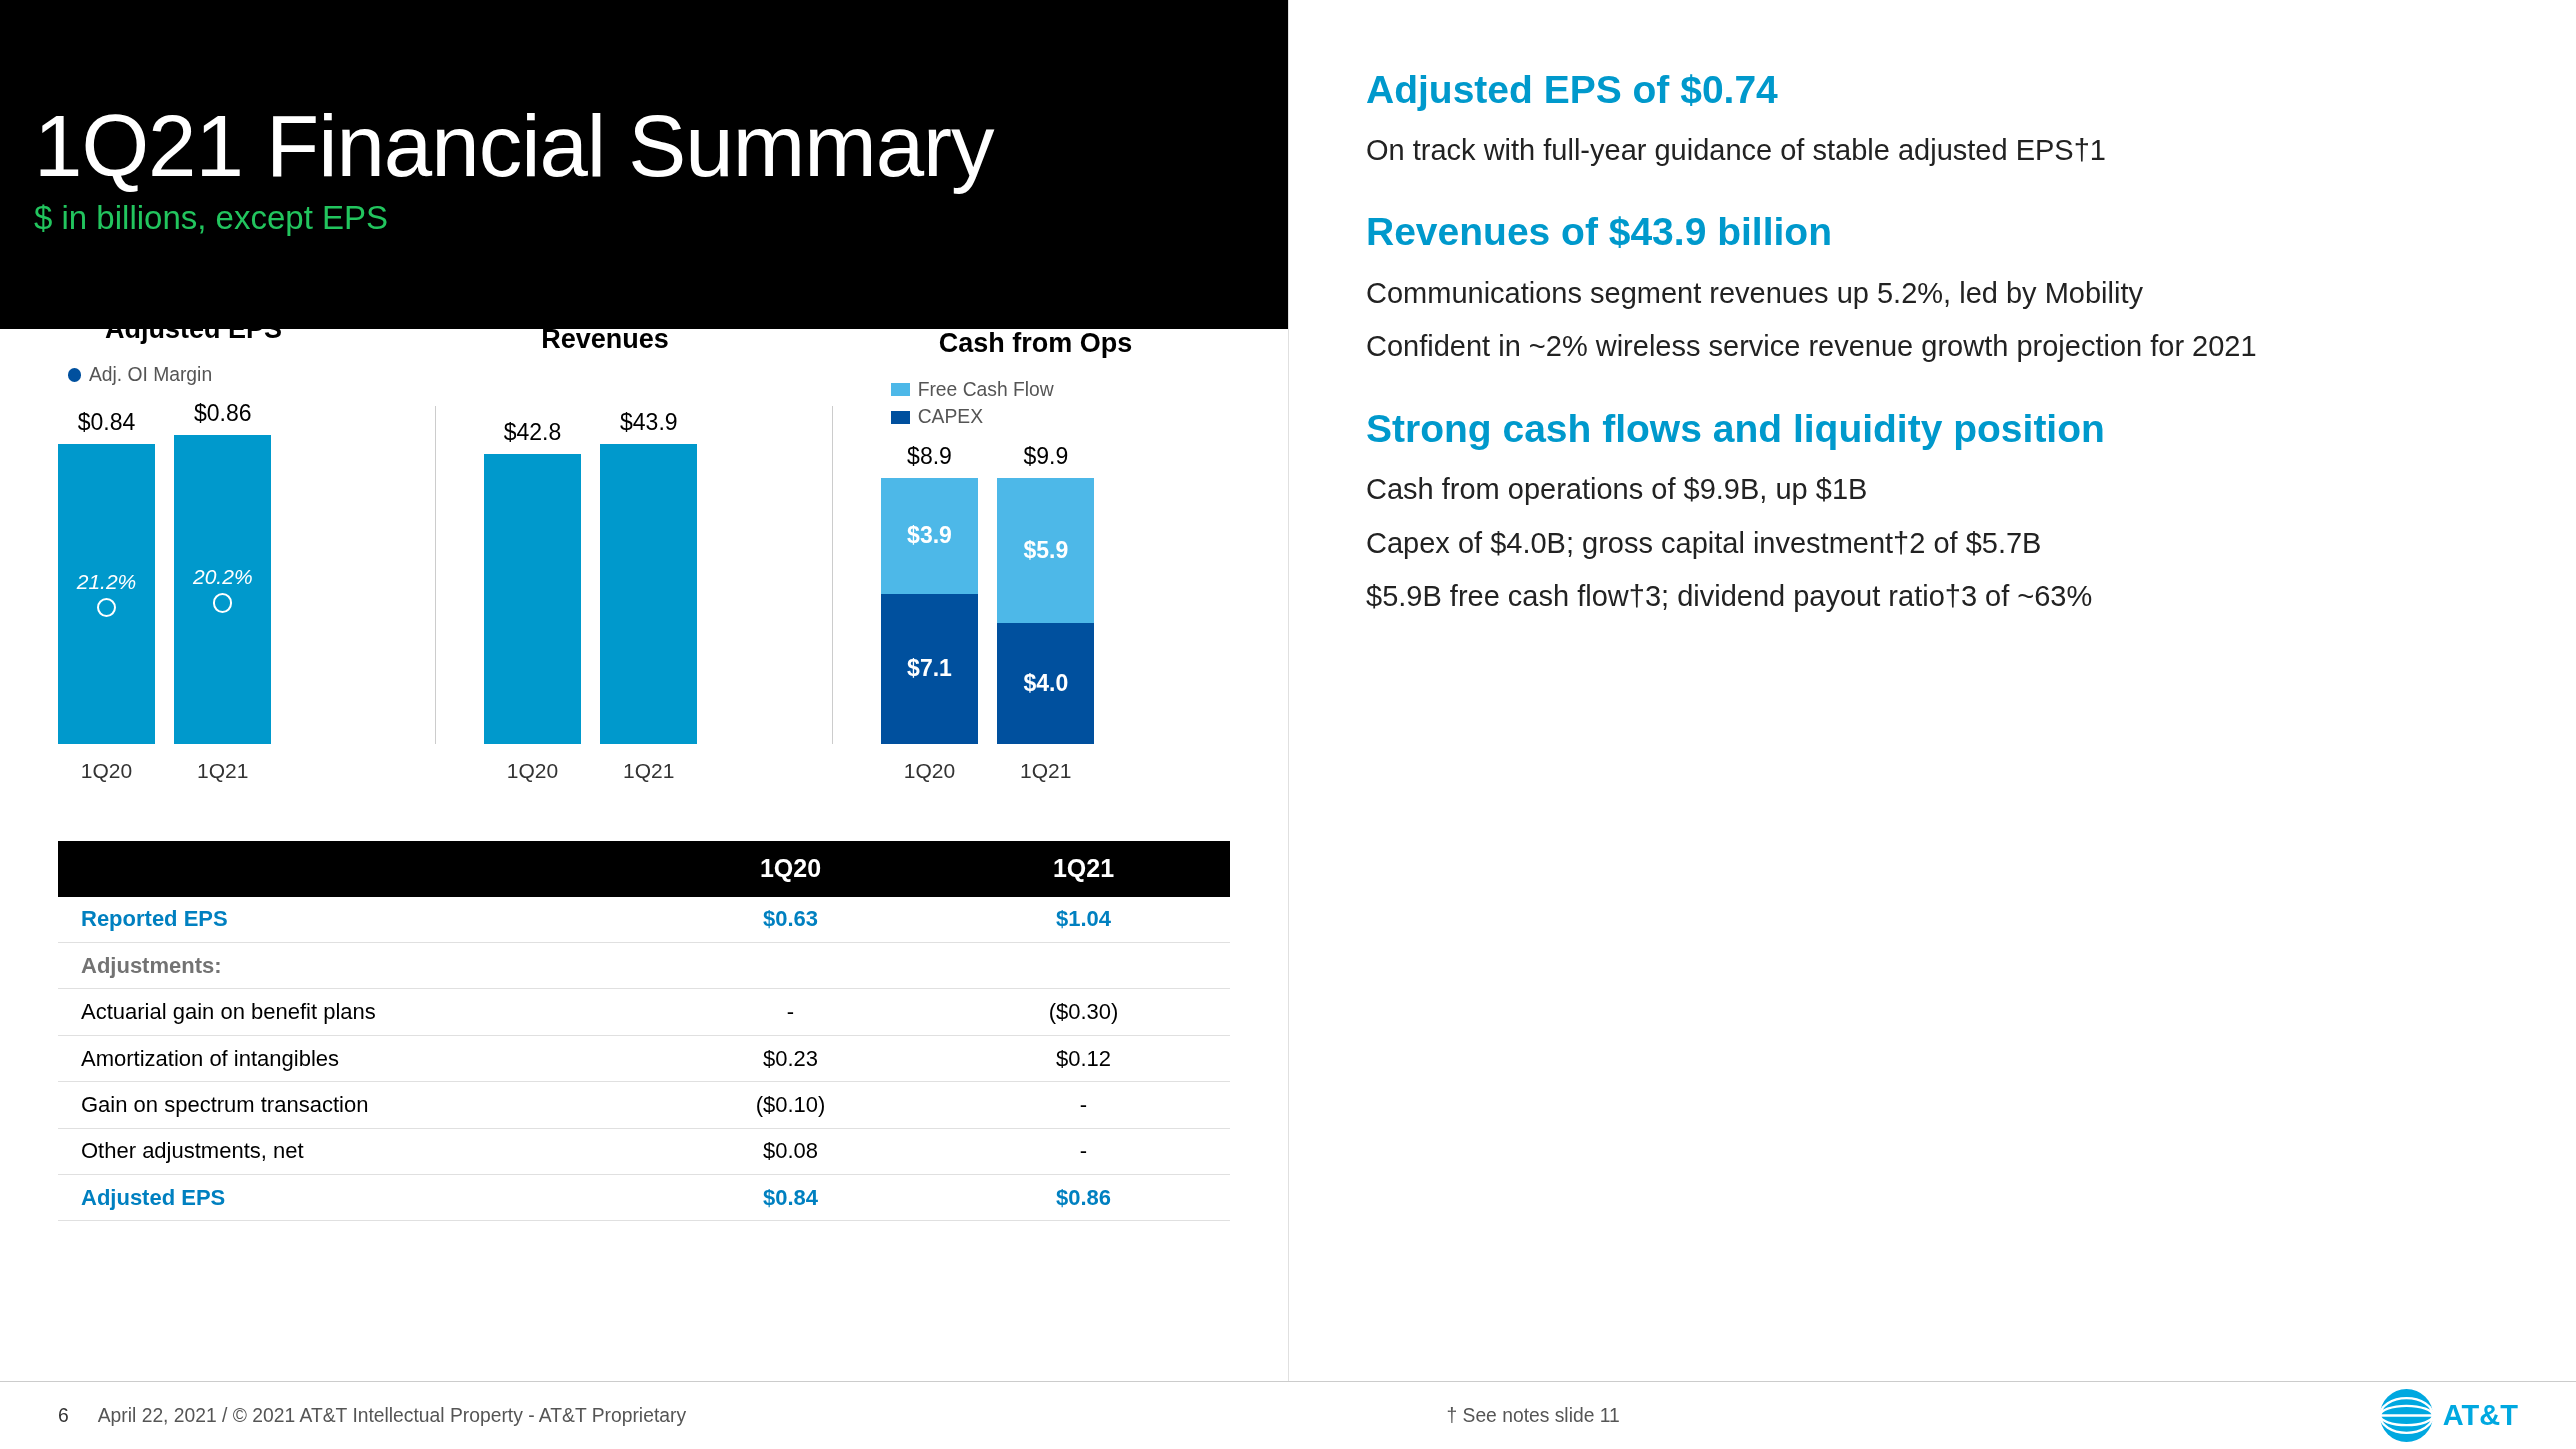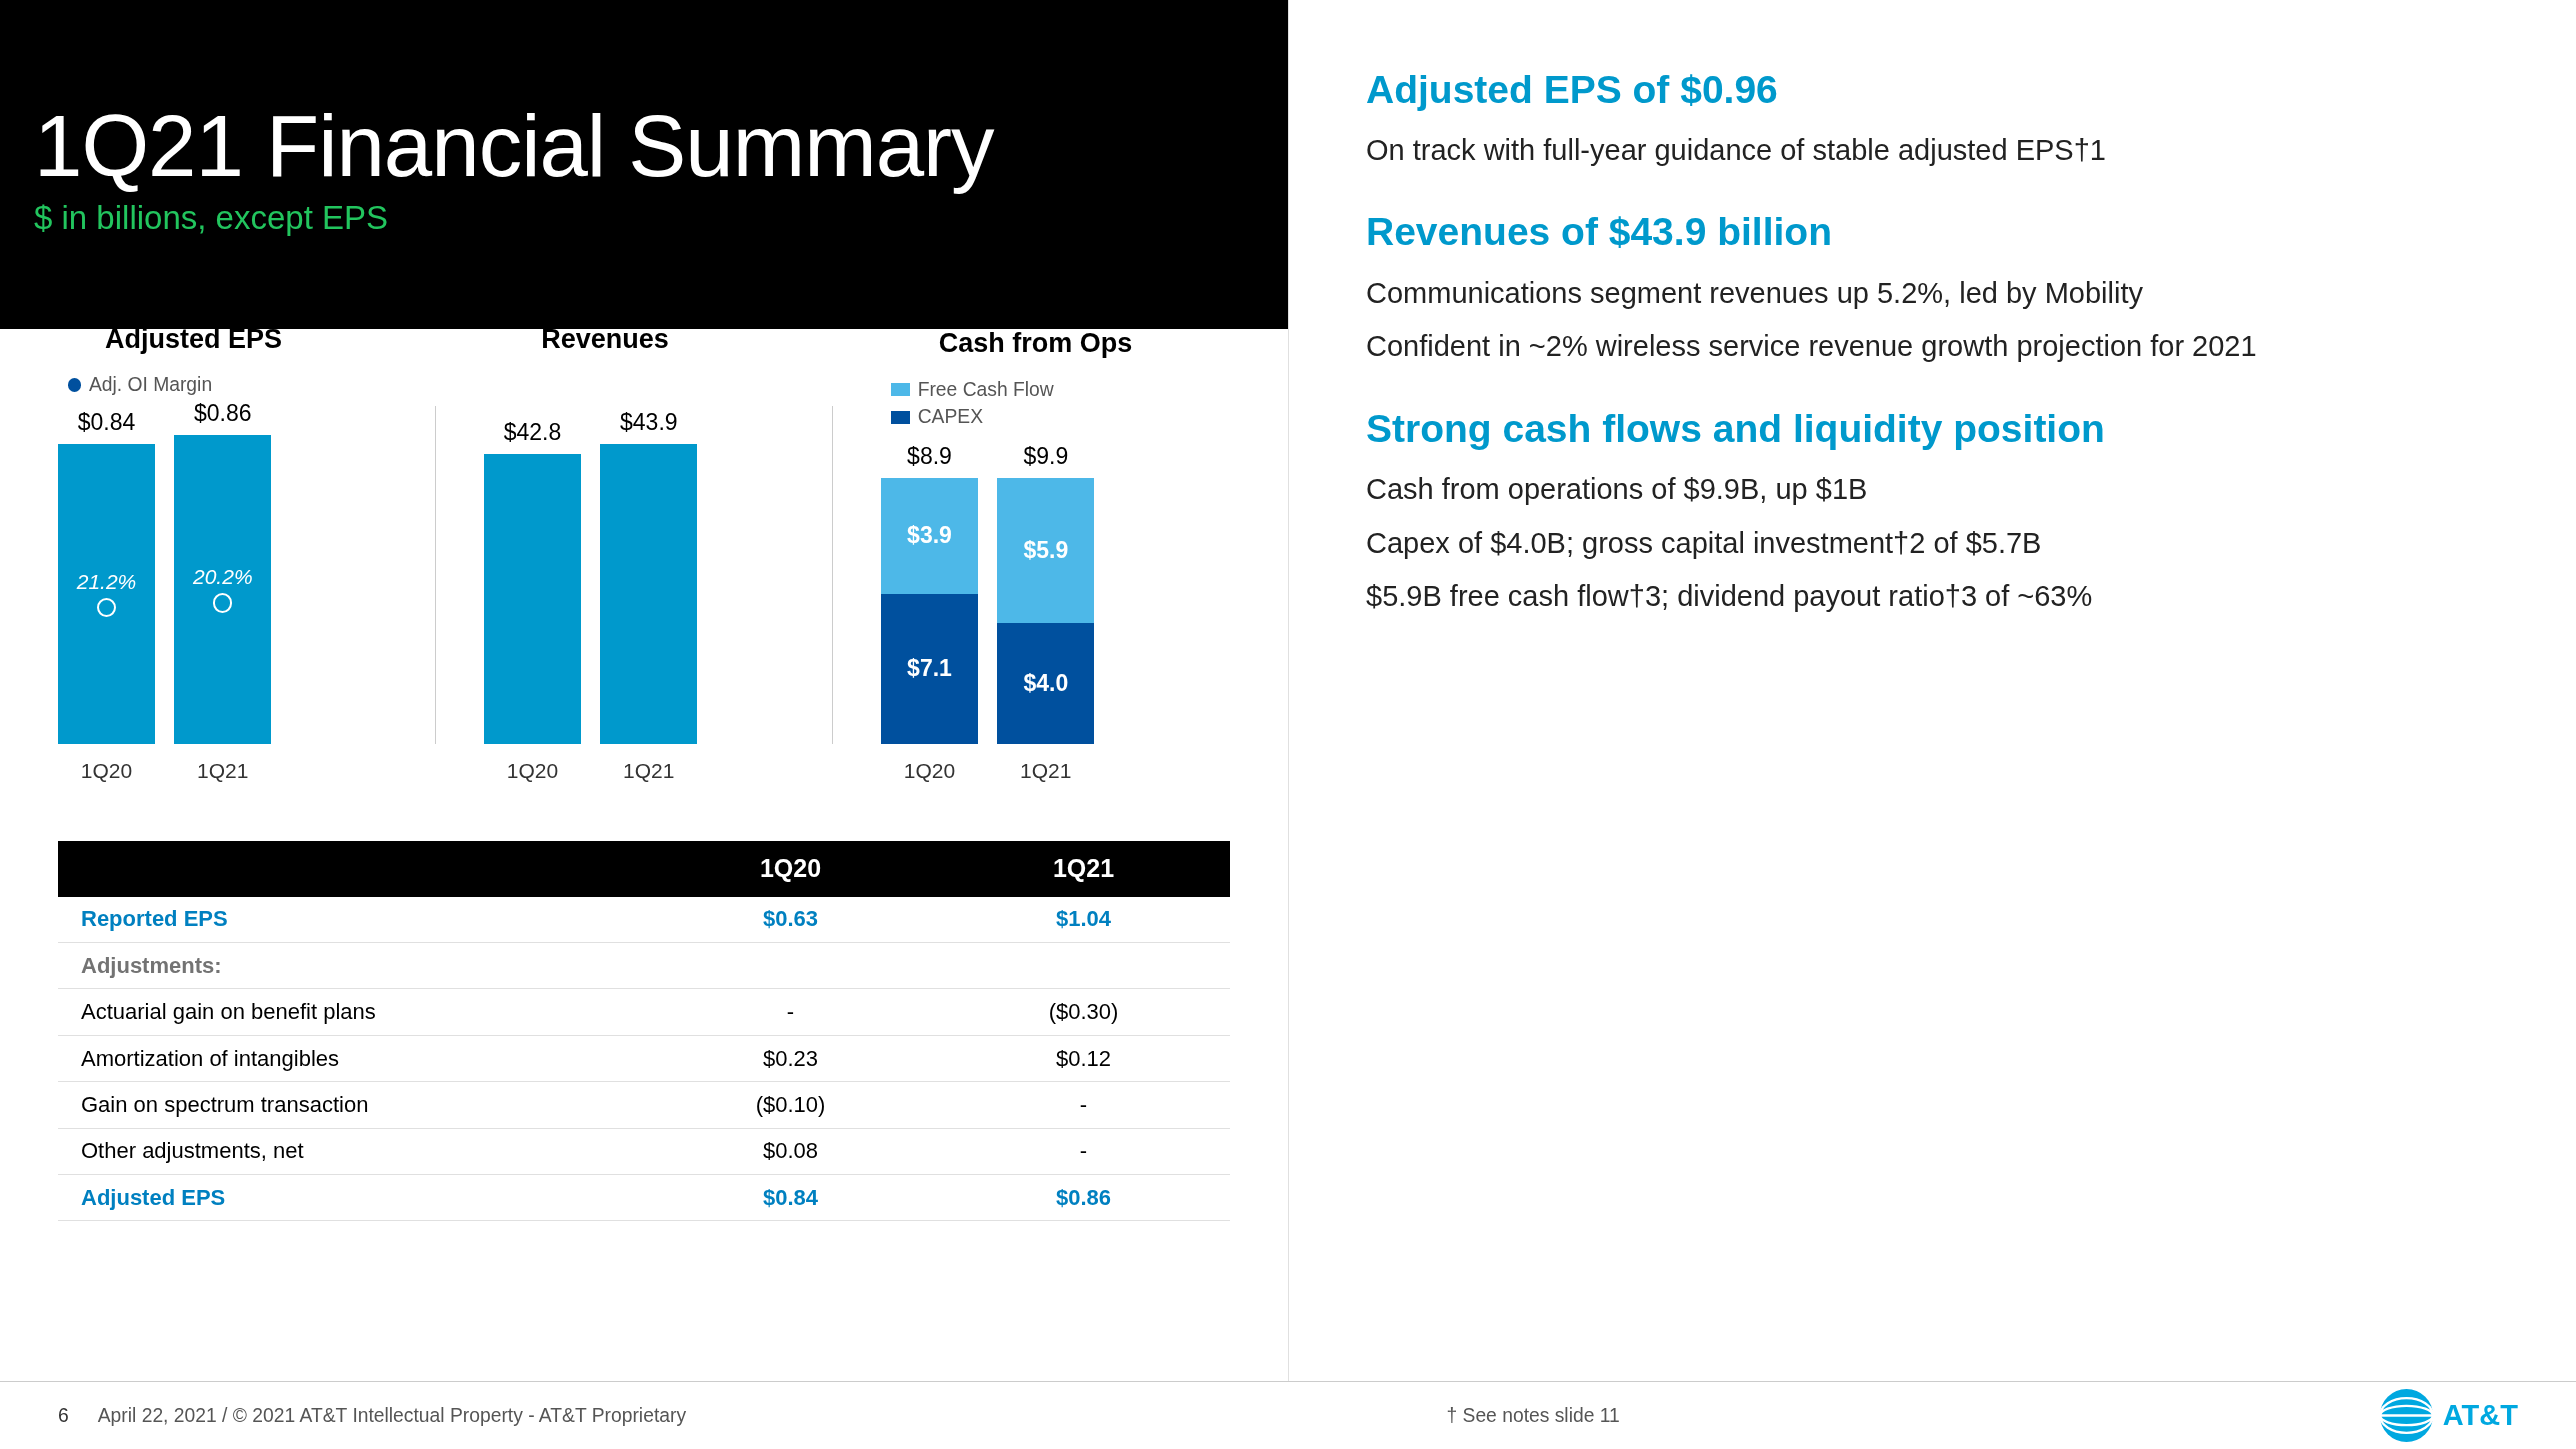--- a/index.html
+++ b/index.html
@@ -140,21 +140,21 @@
       width: 271px;
       margin-right: 58px;
     }
 
     .eps-legend {
       display: flex;
       align-items: center;
       gap: 7.7px;
       font-size: 19.3px;
       color: #555;
-      margin-bottom: 4px;
+      margin-bottom: 14px;
       margin-left: 9.7px;
     }
 
     .legend-dot {
       width: 13.5px;
       height: 13.5px;
       border-radius: 50%;
       background: #00509e;
     }
 
@@ -491,21 +491,21 @@
               </tr>
             </tbody>
         </table>
       </div>
 
     </div>
   </div>
 
   <div class="right-panel">
     <div id="right-sections">
-        <div class="section-heading">Adjusted EPS of $0.96</div>
+        <div class="section-heading">Adjusted EPS of $0.74</div>
         <div class="bullet-text">On track with full-year guidance of stable adjusted EPS†1</div>
         <div class="section-heading">Revenues of $43.9 billion</div>
         <div class="bullet-text">Communications segment revenues up 5.2%, led by Mobility</div>
         <div class="bullet-text">Confident in ~2% wireless service revenue growth projection for 2021</div>
         <div class="section-heading">Strong cash flows and liquidity position</div>
         <div class="bullet-text">Cash from operations of $9.9B, up $1B</div>
         <div class="bullet-text">Capex of $4.0B; gross capital investment†2 of $5.7B</div>
         <div class="bullet-text">$5.9B free cash flow†3; dividend payout ratio†3 of ~63%</div>
       </div>
   </div>

